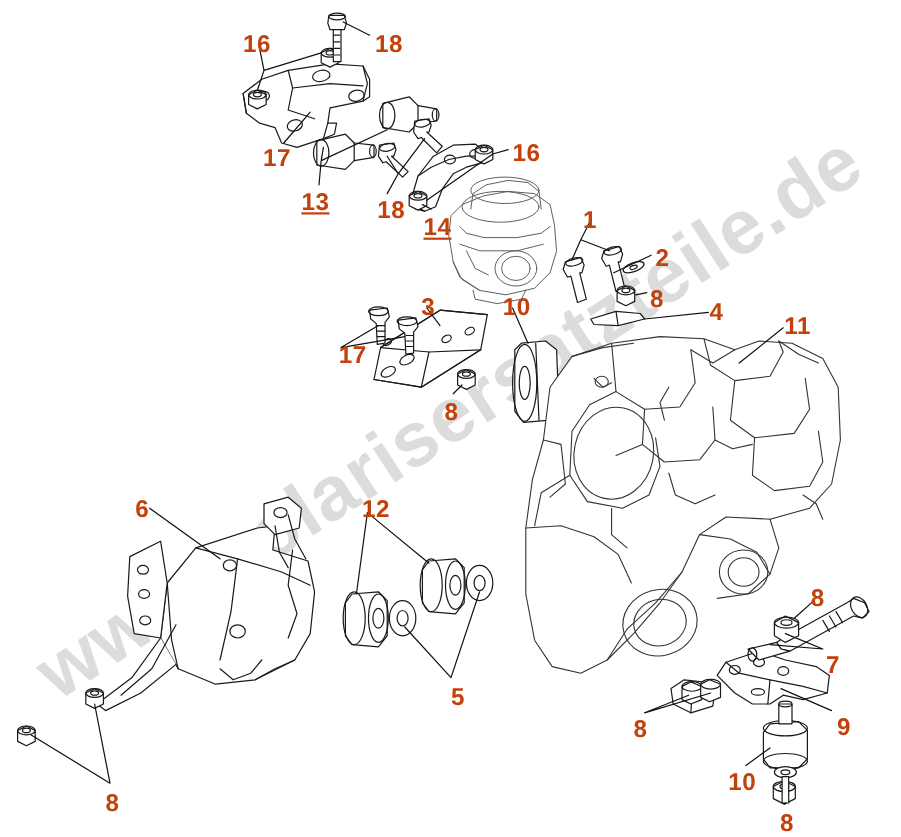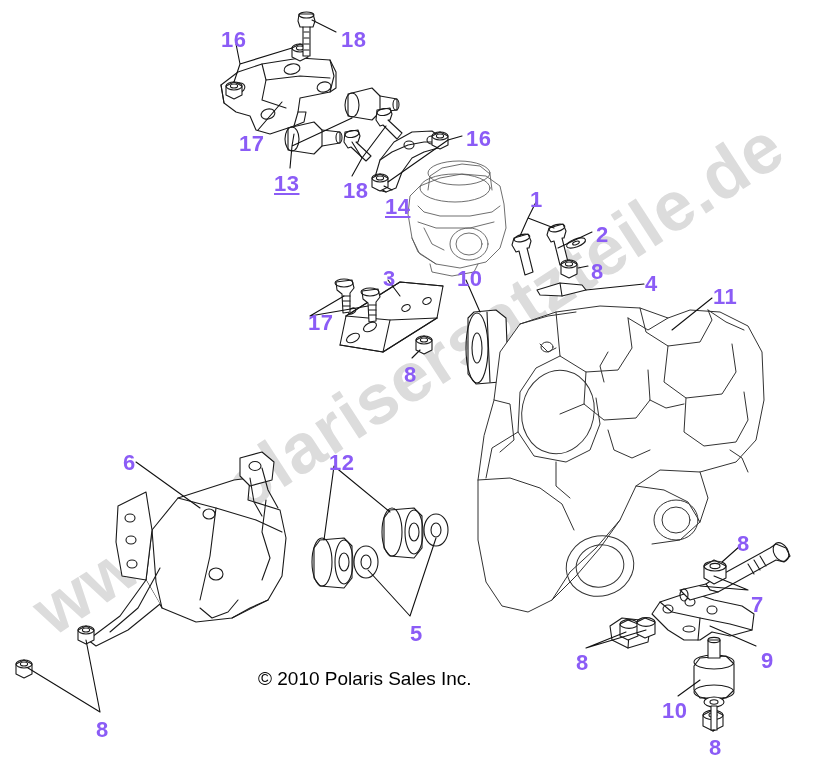--- a/index.html
+++ b/index.html
@@ -38,21 +38,21 @@
     left: 0; top: 0;
     width: 819px;
     height: 761px;
     z-index: 20;
   }
   .callout-number {
     position: absolute;
     font-family: "Liberation Sans", sans-serif;
     font-size: 22px;
     font-weight: 700;
-    color: #8b5cf6;
+    color: #c2410c;
     line-height: 1;
     white-space: nowrap;
     letter-spacing: 0.5px;
   }
   #copyright-notice {
     position: absolute;
     left: 258px;
     top: 668px;
     font-family: "Liberation Sans", sans-serif;
     font-size: 19px;
@@ -407,15 +407,14 @@
     <span class="callout-number" style="left:410px; top:623px;">5</span>
     <span class="callout-number" style="left:96px;  top:719px;">8</span>
     <span class="callout-number" style="left:737px; top:533px;">8</span>
     <span class="callout-number" style="left:751px; top:594px;">7</span>
     <span class="callout-number" style="left:576px; top:652px;">8</span>
     <span class="callout-number" style="left:761px; top:650px;">9</span>
     <span class="callout-number" style="left:662px; top:700px;">10</span>
     <span class="callout-number" style="left:709px; top:737px;">8</span>
   </div>
 
-  <div id="copyright-notice">© 2010 Polaris Sales Inc.</div>
 
 </div>
 
 </body></html>

